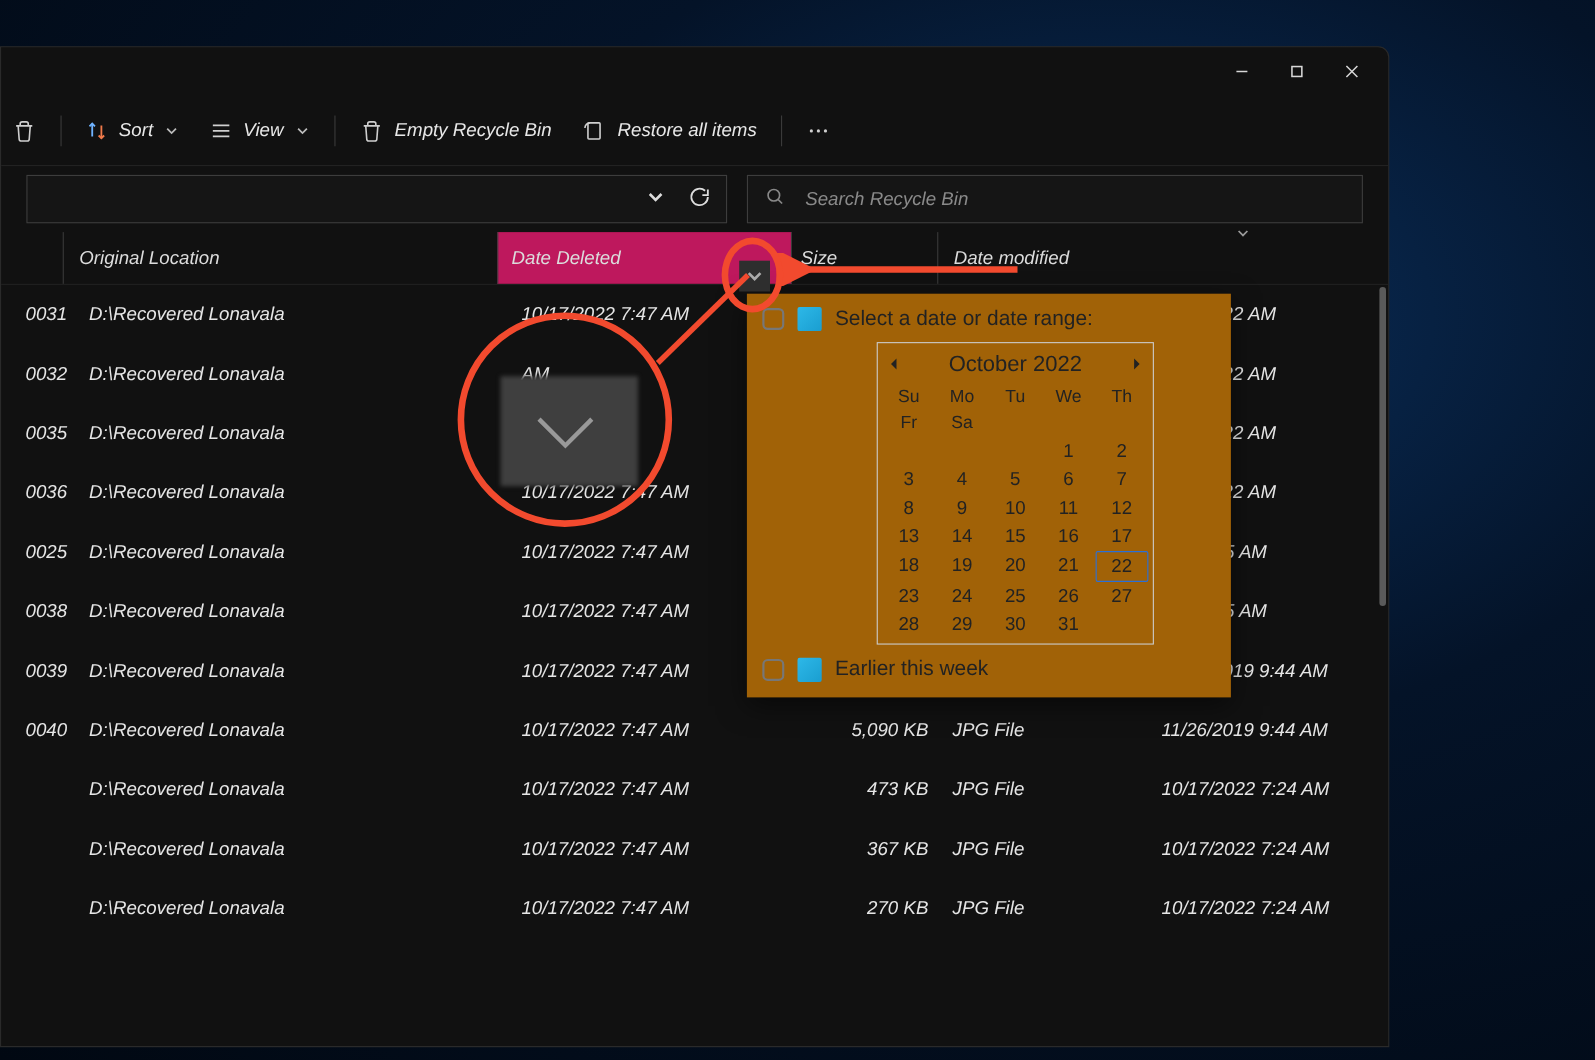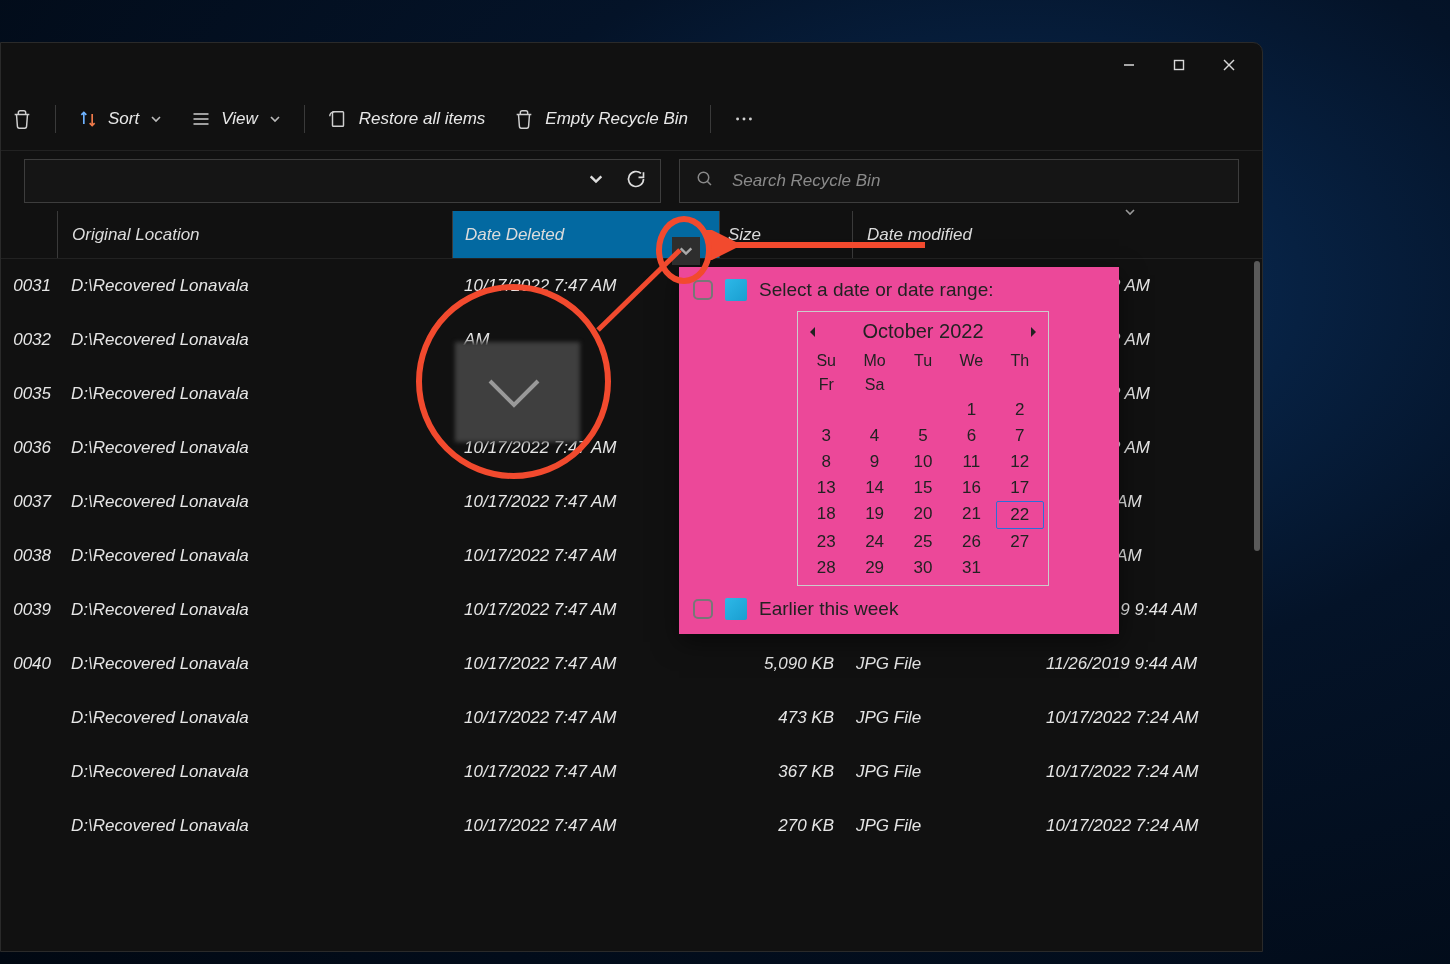--- a/index.html
+++ b/index.html
@@ -103,37 +103,38 @@
     height: 48px;
     display: flex;
     align-items: center;
     color: #dcdcdc;
     font-size: 17px;
     border-bottom: 1px solid #222;
     position: relative;
   }
   .col-name { flex: 0 0 56px; padding-left: 0; }
   .col-loc  { flex: 0 0 395px; padding-left: 14px; border-left:1px solid #3a3a3a; height:100%; display:flex; align-items:center;}
-  .col-date { flex: 0 0 268px; padding-left: 12px; background:#0369a1; height:100%; display:flex; align-items:center; border-left:1px solid #3a3a3a; border-right:1px solid #3a3a3a;}
+  .col-date { flex: 0 0 268px; padding-left: 12px; background:#be185d; height:100%; display:flex; align-items:center; border-left:1px solid #3a3a3a; border-right:1px solid #3a3a3a;}
   .col-size { flex: 0 0 132px; padding-left: 8px; height:100%; display:flex; align-items:center;}
   .col-type { flex: 0 0 180px; padding-left: 4px; height:100%; display:flex; align-items:center;}
   .col-mod  { flex: 1; padding-left: 14px; border-left:1px solid #3a3a3a; height:100%; display:flex; align-items:center;}
   .col-date-chev {
     position:absolute;
     top: -8px;
     right: 126px;
     color:#888;
   }
   .rows { }
   .row {
     height: 54px;
     display: flex;
     align-items: center;
     color: #e6e6e6;
     font-size: 17px;
+    margin-left: 10px;
   }
   .row .c-name { flex:0 0 56px; text-align:right; padding-right:6px; }
   .row .c-loc  { flex:0 0 395px; padding-left:14px; }
   .row .c-date { flex:0 0 268px; padding-left:12px; }
   .row .c-size { flex:0 0 132px; text-align:right; padding-right:18px; }
   .row .c-type { flex:0 0 180px; padding-left:4px; }
   .row .c-mod  { flex:1; padding-left:14px; }
   .scrollbar {
     position:absolute;
     right:2px;
@@ -143,21 +144,21 @@
     background:#5a5a5a;
     border-radius:3px;
   }
 
   
   .filter-drop {
     position:absolute;
     left: 679px;
     top: 267px;
     width: 440px;
-    background: #ec4899;
+    background: #a16207;
     color: #222;
     padding: 12px 14px 14px 14px;
     font-size: 19px;
     z-index: 5;
     box-shadow: 0 8px 24px rgba(0,0,0,0.5);
   }
   .fd-row { display:flex; align-items:center; gap:12px; margin-bottom:10px; }
   .fd-check {
     width:20px; height:20px; border:2px solid #777; border-radius:5px;
   }
@@ -283,32 +284,32 @@
       <span>View</span>
       <span class="chev-down">
           <svg width="12" height="12" viewBox="0 0 12 12">
             <path d="M2 4l4 4 4-4" fill="none" stroke="#bbb" stroke-width="1.6"></path>
           </svg>
         </span>
     </div>
     <div class="tb-sep"></div>
     <div class="tb-item">
       <svg width="22" height="22" viewBox="0 0 24 24" fill="none" stroke="#cfcfcf" stroke-width="1.6">
-          <rect x="6" y="4" width="12" height="16" rx="1"></rect>
-          <path d="M3 9a5 5 0 0 1 5-5"></path>
-        </svg>
-      <span>Restore all items</span>
-    </div>
-    <div class="tb-item">
-      <svg width="22" height="22" viewBox="0 0 24 24" fill="none" stroke="#cfcfcf" stroke-width="1.6">
           <path d="M4 7h16"></path>
           <path d="M8 7V5a2 2 0 0 1 2-2h4a2 2 0 0 1 2 2v2"></path>
           <path d="M6 7l1 13a2 2 0 0 0 2 2h6a2 2 0 0 0 2-2l1-13"></path>
         </svg>
       <span>Empty Recycle Bin</span>
+    </div>
+    <div class="tb-item">
+      <svg width="22" height="22" viewBox="0 0 24 24" fill="none" stroke="#cfcfcf" stroke-width="1.6">
+          <rect x="6" y="4" width="12" height="16" rx="1"></rect>
+          <path d="M3 9a5 5 0 0 1 5-5"></path>
+        </svg>
+      <span>Restore all items</span>
     </div>
     <div class="tb-sep"></div>
     <div class="tb-item">
       <svg width="22" height="22" viewBox="0 0 24 24" fill="#cfcfcf">
           <circle cx="5" cy="12" r="1.6"></circle>
           <circle cx="12" cy="12" r="1.6"></circle>
           <circle cx="19" cy="12" r="1.6"></circle>
         </svg>
     </div>
   </div>
@@ -372,21 +373,21 @@
         </div>
         <div class="row">
           <div class="c-name">0036</div>
           <div class="c-loc">D:\Recovered Lonavala</div>
           <div class="c-date">10/17/2022 7:47 AM</div>
           <div class="c-size"></div>
           <div class="c-type"></div>
           <div class="c-mod">019 11:22 AM</div>
         </div>
         <div class="row">
-          <div class="c-name">0037</div>
+          <div class="c-name">0025</div>
           <div class="c-loc">D:\Recovered Lonavala</div>
           <div class="c-date">10/17/2022 7:47 AM</div>
           <div class="c-size"></div>
           <div class="c-type"></div>
           <div class="c-mod">019 9:45 AM</div>
         </div>
         <div class="row">
           <div class="c-name">0038</div>
           <div class="c-loc">D:\Recovered Lonavala</div>
           <div class="c-date">10/17/2022 7:47 AM</div>

